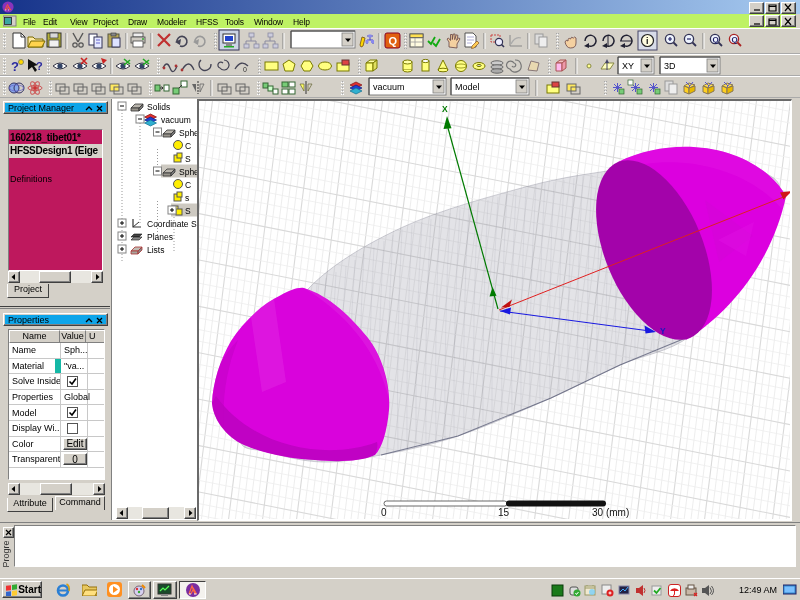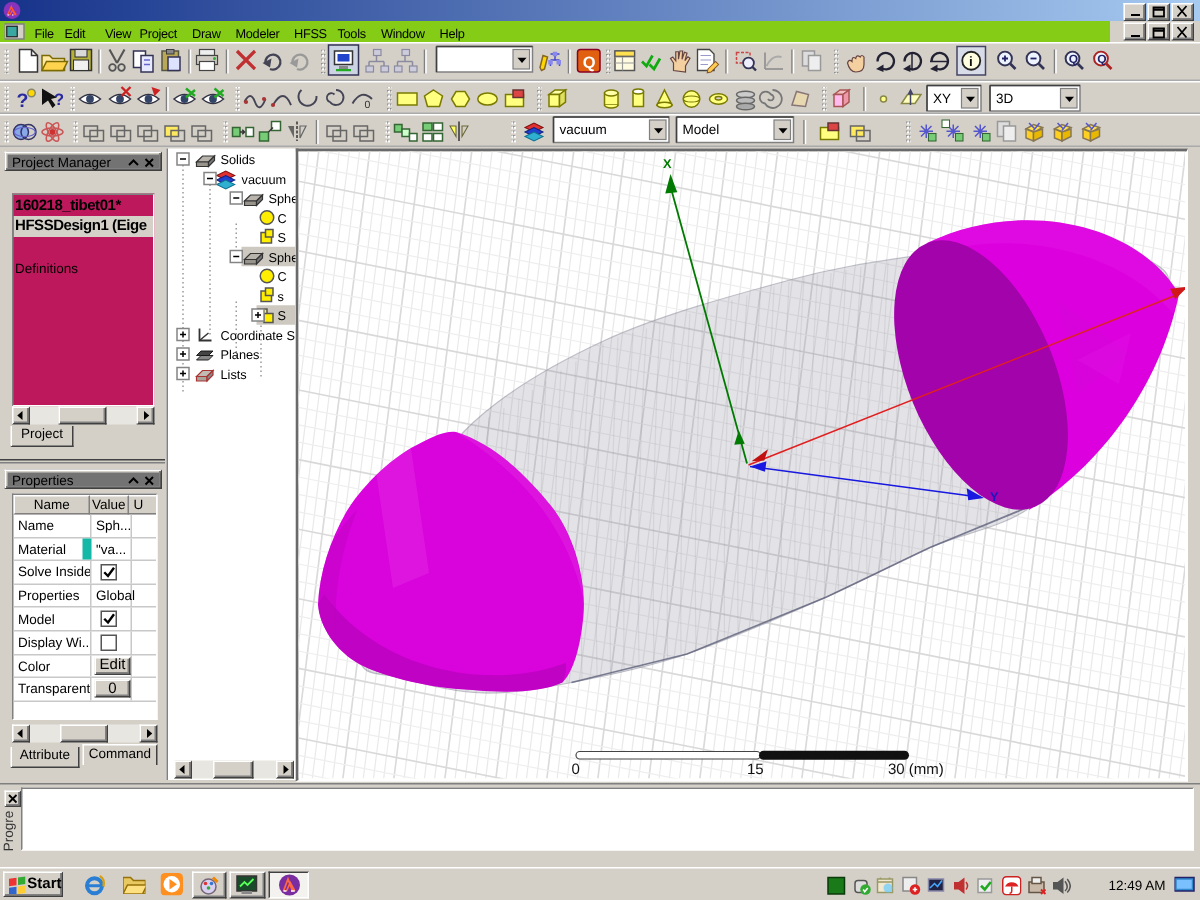--- a/index.html
+++ b/index.html
@@ -1,17 +1,17 @@
 <!DOCTYPE html>
 <html><head><meta charset="utf-8"><style>
 *{margin:0;padding:0;box-sizing:border-box}
 body{width:800px;height:600px;overflow:hidden;background:#d4d0c8;
  font-family:"Liberation Sans",sans-serif;position:relative}
 .abs{position:absolute}
-.raised{border-top:1px solid #fff;border-left:1px solid #fff;border-right:1px solid #404040;border-bottom:1px solid #404040;box-shadow:inset -1px -1px 0 #808080,inset 1px 1px 0 #d4d0c8;background:#737373}
+.raised{border-top:1px solid #fff;border-left:1px solid #fff;border-right:1px solid #404040;border-bottom:1px solid #404040;box-shadow:inset -1px -1px 0 #808080,inset 1px 1px 0 #d4d0c8;background:#0ea5e9}
 .sunk{border-top:1px solid #808080;border-left:1px solid #808080;border-right:1px solid #fff;border-bottom:1px solid #fff}
 .btn{background:#d4d0c8;border-top:1px solid #fff;border-left:1px solid #fff;border-right:1px solid #404040;border-bottom:1px solid #404040;box-shadow:inset -1px -1px 0 #808080;display:flex;align-items:center;justify-content:center;font-size:9px}
 </style></head><body>
 
 <div class="abs" style="left:0;top:0;width:800px;height:14px;background:linear-gradient(to right,#16338a,#a6caf0)">
     <svg class="abs" style="left:2px;top:1px" width="12" height="12">
       <circle cx="6" cy="6" r="5.6" fill="#8833bb"></circle>
       <path d="M 3,9 L 5.5,3.5 L 8,9 M 4.5,9 L 6.5,5.5 L 8.7,9" stroke="#ff5533" stroke-width="1" fill="none"></path>
       <path d="M 3,9 l1.2,0 M 6,9 l1,0" stroke="#fff" stroke-width="0.8"></path>
     </svg>
@@ -24,21 +24,21 @@
       <svg width="11" height="11">
         <path d="M 2,3 h7 v6 h-7 z M 2,4.5 h7" stroke="#000" stroke-width="1.2" fill="none"></path>
       </svg>
     </div>
     <div class="btn abs" style="left:781px;top:1.5px;width:15px;height:12px">
       <svg width="11" height="11">
         <path d="M 2,2 l6,7 M 8,2 l-6,7" stroke="#000" stroke-width="1.2" fill="none"></path>
       </svg>
     </div>
   </div>
-<div class="abs" style="left:0;top:14px;width:740px;height:14px;background:#84cc16">
+<div class="abs" style="left:0;top:14px;width:796px;height:14px;background:#bef264">
     <svg class="abs" style="left:3px;top:1px" width="14" height="12">
       <rect x="0" y="1" width="13" height="10" fill="#d4d0c8" stroke="#808080" stroke-width="1"></rect>
       <rect x="1.5" y="2.5" width="7" height="7" fill="#3aa7a0" stroke="#222" stroke-width="0.8"></rect>
     </svg>
     <span class="abs" style="left:23px;top:3px;font-size:8.5px;letter-spacing:-0.2px">File</span>
     <span class="abs" style="left:43px;top:3px;font-size:8.5px;letter-spacing:-0.2px">Edit</span>
     <span class="abs" style="left:70px;top:3px;font-size:8.5px;letter-spacing:-0.2px">View</span>
     <span class="abs" style="left:93px;top:3px;font-size:8.5px;letter-spacing:-0.2px">Project</span>
     <span class="abs" style="left:128px;top:3px;font-size:8.5px;letter-spacing:-0.2px">Draw</span>
     <span class="abs" style="left:157px;top:3px;font-size:8.5px;letter-spacing:-0.2px">Modeler</span>

